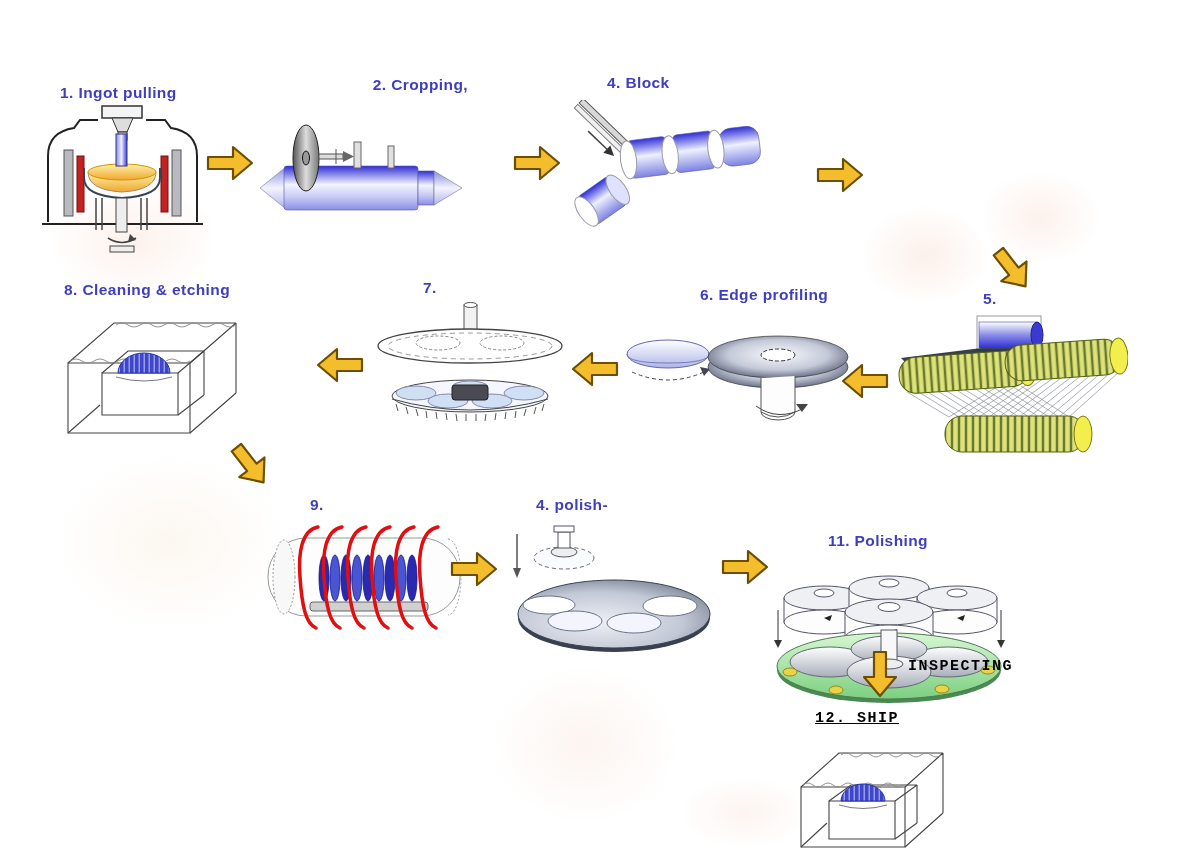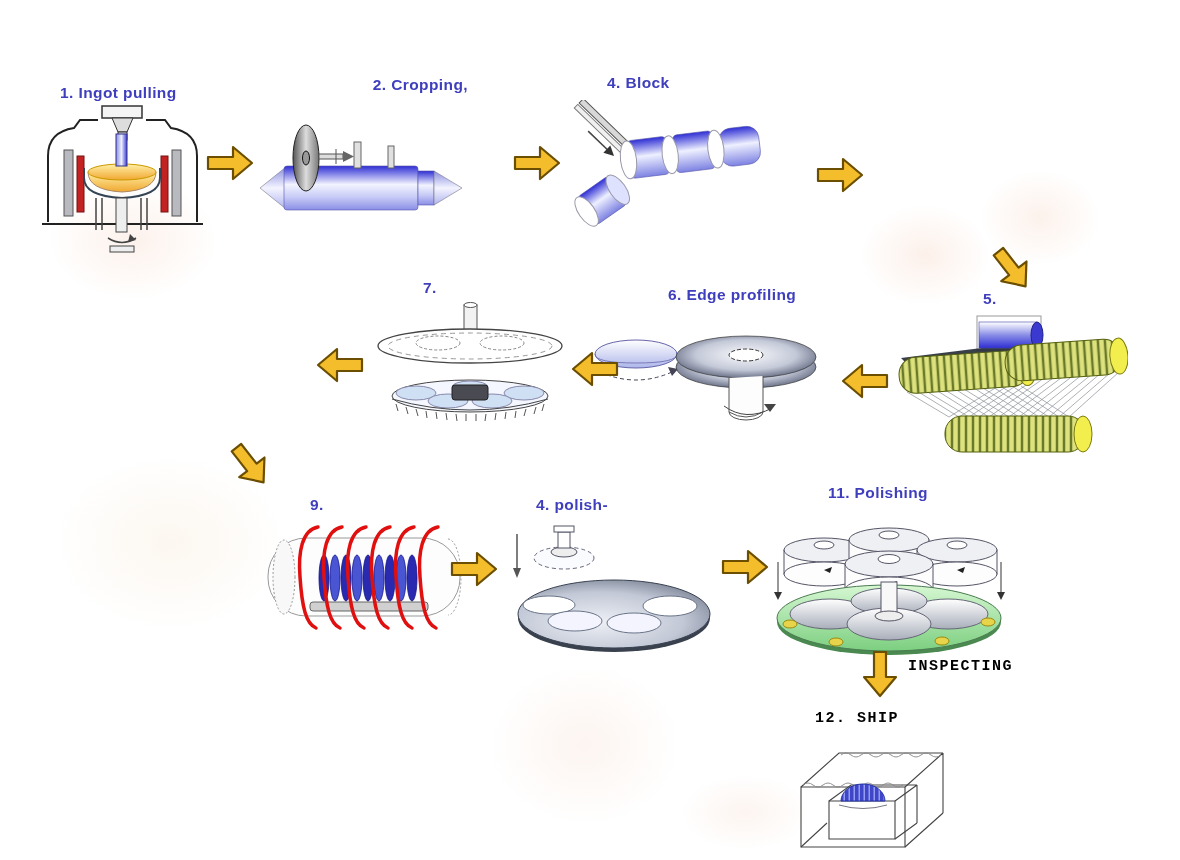--- a/index.html
+++ b/index.html
@@ -159,21 +159,21 @@
       </g>
       <g transform="rotate(-4 170 45)">
         <rect x="112" y="28" width="116" height="36" rx="17" fill="url(#rollerP5)" stroke="#55600f"></rect>
         <ellipse cx="226" cy="46" rx="9" ry="18" fill="#f2ee4e" stroke="#7a7a10"></ellipse>
       </g>
       <rect x="52" y="102" width="140" height="36" rx="17" fill="url(#rollerP5)" stroke="#55600f"></rect>
       <ellipse cx="190" cy="120" rx="9" ry="18" fill="#f2ee4e" stroke="#7a7a10"></ellipse>
     </svg>
   </div>
 
-  <div class="step" id="s6" style="left:588px;top:286px;">
+  <div class="step" id="s6" style="left:620px;top:286px;">
     <div class="lbl" style="padding-left:80px;">6. Edge profiling</div>
     <svg width="235" height="132" viewBox="0 0 235 132" style="margin-top:8px;">
       <defs>
         <linearGradient id="wafer6" x1="0" y1="0" x2="0" y2="1">
           <stop offset="0" stop-color="#fff"></stop>
             <stop offset="1" stop-color="#aeb6ea"></stop>
         </linearGradient>
         <radialGradient id="wheel6" cx=".5" cy=".45" r=".65">
           <stop offset="0" stop-color="#fafafc"></stop>
             <stop offset=".55" stop-color="#c4c9d8"></stop>
@@ -208,20 +208,41 @@
       <ellipse cx="156" cy="92" rx="20" ry="7" fill="#cfe0f4" stroke="#88a"></ellipse>
       <ellipse cx="80" cy="100" rx="20" ry="7" fill="#cfe0f4" stroke="#88a"></ellipse>
       <ellipse cx="124" cy="100" rx="20" ry="7" fill="#cfe0f4" stroke="#88a"></ellipse>
       <ellipse cx="102" cy="86" rx="18" ry="6" fill="#cfe0f4" stroke="#88a"></ellipse>
       <rect x="84" y="84" width="36" height="15" rx="3" fill="#4a4a52" stroke="#222"></rect>
       <path d="M24,98 Q102,120 180,98" fill="none" stroke="#444"></path>
       <path stroke="#555" fill="none" d="M28,103 l2,7 M38,106 l2,7 M48,108 l2,7 M58,110 l1,7 M68,111 l1,7 M78,112 l1,7 M88,113 l1,7 M98,113 l0,7 M108,113 l0,7 M118,113 l-1,7 M128,112 l-1,7 M138,111 l-1,7 M148,110 l-1,7 M158,108 l-2,7 M168,106 l-2,7 M176,103 l-2,7"></path>
     </svg>
   </div>
 
+  <div class="step" id="s8" style="left:58px;top:281px;">
+    <div class="lbl" style="padding-left:6px;">8. Cleaning &amp; etching</div>
+    <svg width="185" height="135" viewBox="0 0 185 135" style="margin-top:12px;">
+      <defs>
+        <pattern id="p8" width="5" height="24" patternUnits="userSpaceOnUse">
+          <rect width="5" height="24" fill="#3f46c8"></rect>
+          <line x1="1.2" y1="0" x2="1.2" y2="24" stroke="#aab4ff" stroke-width="1.2"></line>
+        </pattern>
+      </defs>
+      <g fill="none" stroke="#444" stroke-width="1.1">
+        <path d="M10,52 H132 V122 H10 Z"></path>
+        <path d="M10,52 L56,12 L178,12 M132,52 L178,12 M178,12 V82 M132,122 L178,82 M10,122 L42,94"></path>
+        <path d="M44,62 H120 V104 H44 Z"></path>
+        <path d="M44,62 L70,40 L146,40 M120,62 L146,40 M146,40 V84 M120,104 L146,84"></path>
+      </g>
+      <path d="M12,50 q6,-4 12,0 t12,0 t12,0 t12,0 t12,0 t12,0 t12,0 t12,0 t12,0 t12,0" fill="none" stroke="#888" stroke-width=".9"></path>
+      <path d="M58,14 q6,-4 12,0 t12,0 t12,0 t12,0 t12,0 t12,0 t12,0 t12,0 t12,0 t12,0" fill="none" stroke="#888" stroke-width=".9"></path>
+      <path d="M60,62 a26,20 0 0 1 52,0 z" fill="url(#p8)" stroke="#2233aa"></path>
+      <path d="M58,66 q28,8 56,0" fill="none" stroke="#556" stroke-width=".8"></path>
+    </svg>
+  </div>
 
   <div class="step" id="s9" style="left:262px;top:496px;">
     <div class="lbl" style="padding-left:48px;">9.</div>
     <svg width="205" height="112" viewBox="0 0 205 112" style="margin-top:8px;">
       <rect x="6" y="16" width="192" height="78" rx="38" fill="#fdfdfd" stroke="#999"></rect>
       <ellipse cx="22" cy="55" rx="11" ry="37" fill="#f8f8f8" stroke="#999" stroke-dasharray="2 2"></ellipse>
       <path d="M186,17 a13,38 0 0 1 0,76" fill="none" stroke="#999" stroke-dasharray="2 2"></path>
       <rect x="48" y="80" width="118" height="9" rx="3" fill="#d0d0d0" stroke="#666"></rect>
       <g stroke="#14148a" stroke-width=".8">
         <ellipse cx="62" cy="56" rx="5" ry="23" fill="#2a2ab0"></ellipse>
@@ -264,21 +285,21 @@
       <ellipse cx="112" cy="100" rx="96" ry="34" fill="#39404e"></ellipse>
       <ellipse cx="112" cy="96" rx="96" ry="34" fill="url(#disc10)" stroke="#3a4252"></ellipse>
       <ellipse cx="47" cy="87" rx="26" ry="9" fill="#fff" stroke="#6a7488"></ellipse>
       <ellipse cx="73" cy="103" rx="27" ry="10" fill="#f4f4ff" stroke="#6a7488"></ellipse>
       <ellipse cx="132" cy="105" rx="27" ry="10" fill="#f4f4ff" stroke="#6a7488"></ellipse>
       <ellipse cx="168" cy="88" rx="27" ry="10" fill="#fff" stroke="#6a7488"></ellipse>
     </svg>
   </div>
 
   <div class="step" id="s11" style="left:772px;top:484px;">
-    <div class="lbl" style="padding-left:56px;">11. Polishing</div>
+    <div class="lbl" style="padding-left:56px;margin-top:48px;">11. Polishing</div>
     <svg width="235" height="154" viewBox="0 0 235 154" style="margin-top:2px;">
       <defs>
         <linearGradient id="plat11" x1="0" y1="0" x2="0" y2="1">
           <stop offset="0" stop-color="#d6f7d2"></stop>
             <stop offset="1" stop-color="#7ccf80"></stop>
         </linearGradient>
         <linearGradient id="dl11" x1="0" y1="0" x2="0" y2="1">
           <stop offset="0" stop-color="#ffffff"></stop>
             <stop offset="1" stop-color="#a8aeba"></stop>
         </linearGradient>
@@ -320,21 +341,21 @@
         <ellipse cx="18" cy="120" rx="7" ry="4"></ellipse>
           <ellipse cx="64" cy="138" rx="7" ry="4"></ellipse>
         <ellipse cx="170" cy="137" rx="7" ry="4"></ellipse>
           <ellipse cx="216" cy="118" rx="7" ry="4"></ellipse>
       </g>
     </svg>
   </div>
 
   <div class="lbl mono" id="inspect-label">INSPECTING</div>
 
-  <div class="step" id="s12" style="left:793px;top:710px;">
+  <div class="step" id="s12" style="left:793px;top:710px;text-decoration:underline;">
     <div class="lbl mono" style="padding-left:22px;">12. SHIP</div>
     <svg width="155" height="112" viewBox="0 0 155 112" style="margin-top:16px;">
       <defs>
         <pattern id="p12" width="5" height="20" patternUnits="userSpaceOnUse">
           <rect width="5" height="20" fill="#3f46c8"></rect>
           <line x1="1.2" y1="0" x2="1.2" y2="20" stroke="#aab4ff" stroke-width="1.2"></line>
         </pattern>
       </defs>
       <g fill="none" stroke="#444" stroke-width="1.1">
         <path d="M8,44 H112 V104 H8 Z"></path>

